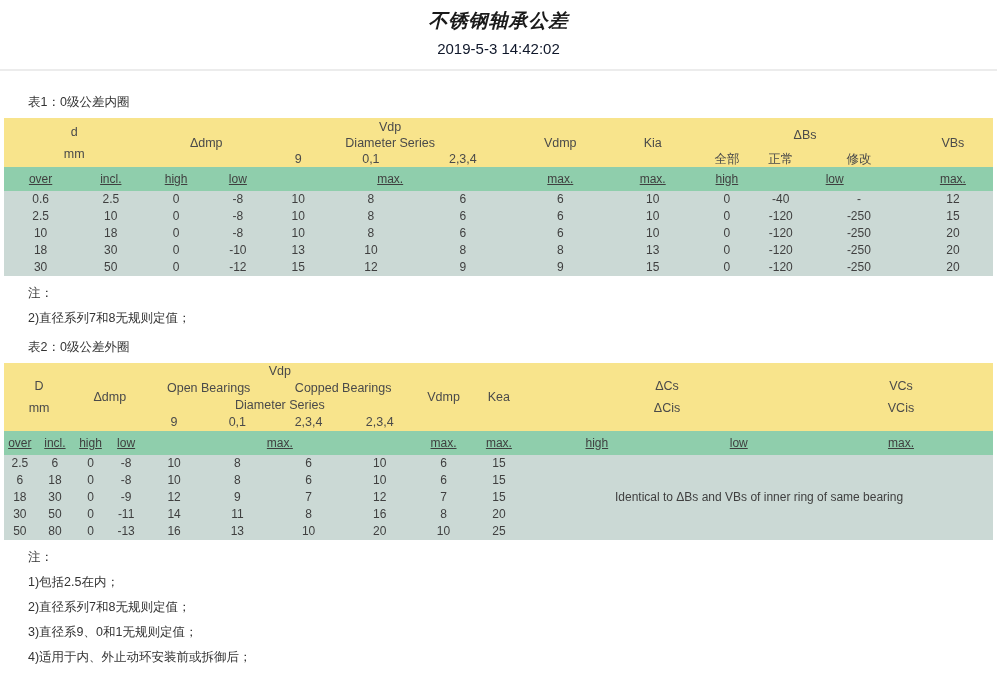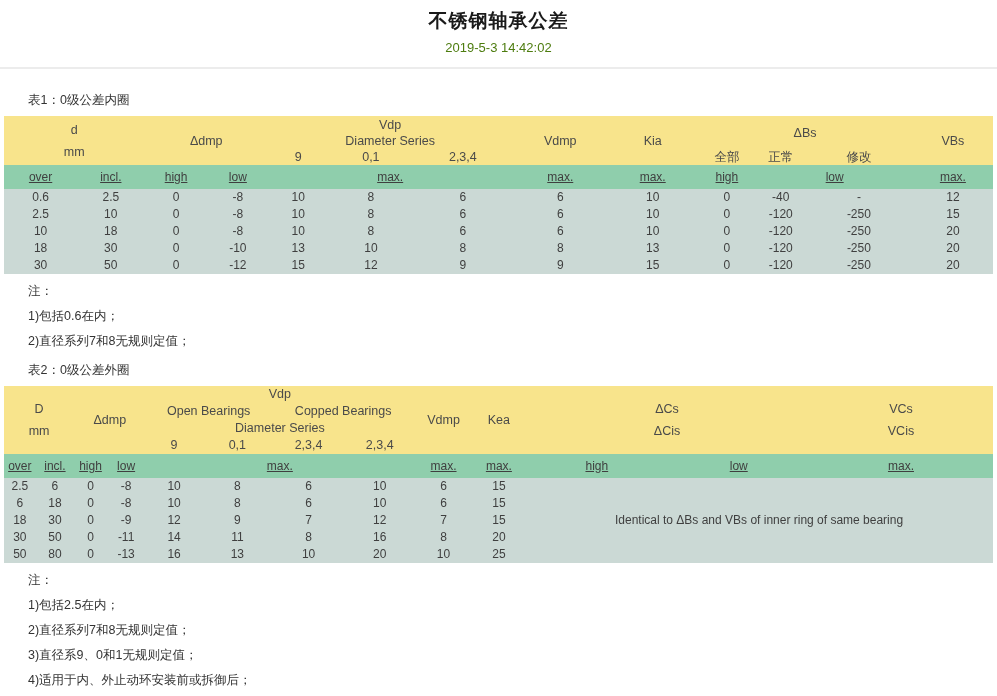--- a/index.html
+++ b/index.html
@@ -8,22 +8,22 @@
     --row-bg:#cbd9d5;
   }
   *{box-sizing:border-box;}
   html,body{margin:0;padding:0;}
   body{
     width:997px;height:696px;background:#ffffff;
     font-family:"Liberation Sans","DejaVu Sans",sans-serif;
     color:#444;overflow:hidden;
   }
   .page-header{padding-top:8px;text-align:center;}
-  .page-title{margin:0;font-size:19px;font-weight:bold;color:#1a1a1a;letter-spacing:1px;}
-  .page-datetime{margin-top:6px;font-size:13px;color:#4d7c0f;}
+  .page-title{margin:0;font-size:19px;font-weight:bold;color:#1a1a1a;letter-spacing:1px;font-style:italic;}
+  .page-datetime{margin-top:6px;font-size:15px;color:#0f172a;}
   .divider{border-bottom:2px solid #ececec;margin-top:12px;}
   .content{padding:0 4px;}
   .caption{font-size:12.5px;font-weight:normal;color:#333;margin:23px 0 7px 24px;}
   .caption.second{margin-top:14px;}
 
   table{width:100%;border-collapse:collapse;table-layout:fixed;text-align:center;}
   th,td{padding:0;font-weight:normal;overflow:hidden;white-space:nowrap;}
   thead th{background:var(--header-yellow);font-size:12.5px;color:#4a4a4a;}
   tr.subhead td{background:var(--subheader-green);font-size:12px;color:#3f3f3f;height:24px;line-height:17px;text-decoration:underline;}
   tbody tr.data td{background:var(--row-bg);font-size:12px;height:17px;line-height:17px;color:#3f3f3f;}
@@ -183,21 +183,20 @@
           <td>0</td>
           <td>-120</td>
           <td>-250</td>
           <td>20</td>
       </tr>
     </tbody>
   </table>
 
   <div class="notes">
     <div class="note first">注：</div>
-    <div class="note">1)包括0.6在内；</div>
     <div class="note">2)直径系列7和8无规则定值；</div>
   </div>
 
   <div class="caption second">表2：0级公差外圈</div>
 
   <table>
     <colgroup>
       <col style="width:3.2%">
         <col style="width:3.9%">
         <col style="width:3.3%">

